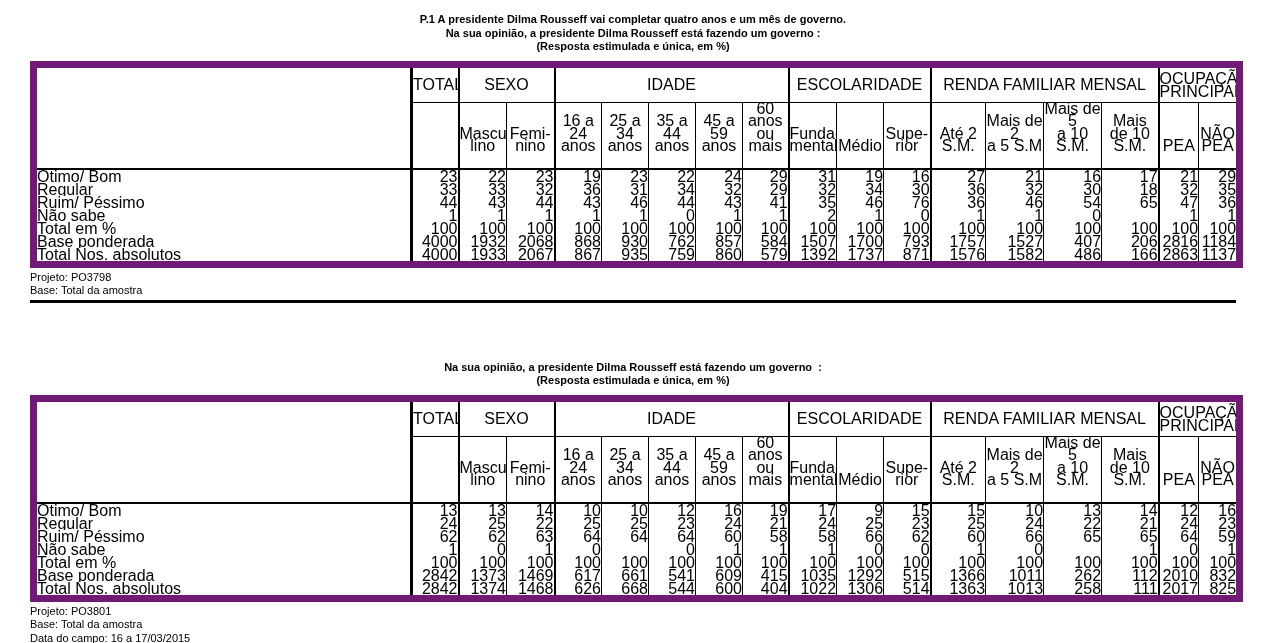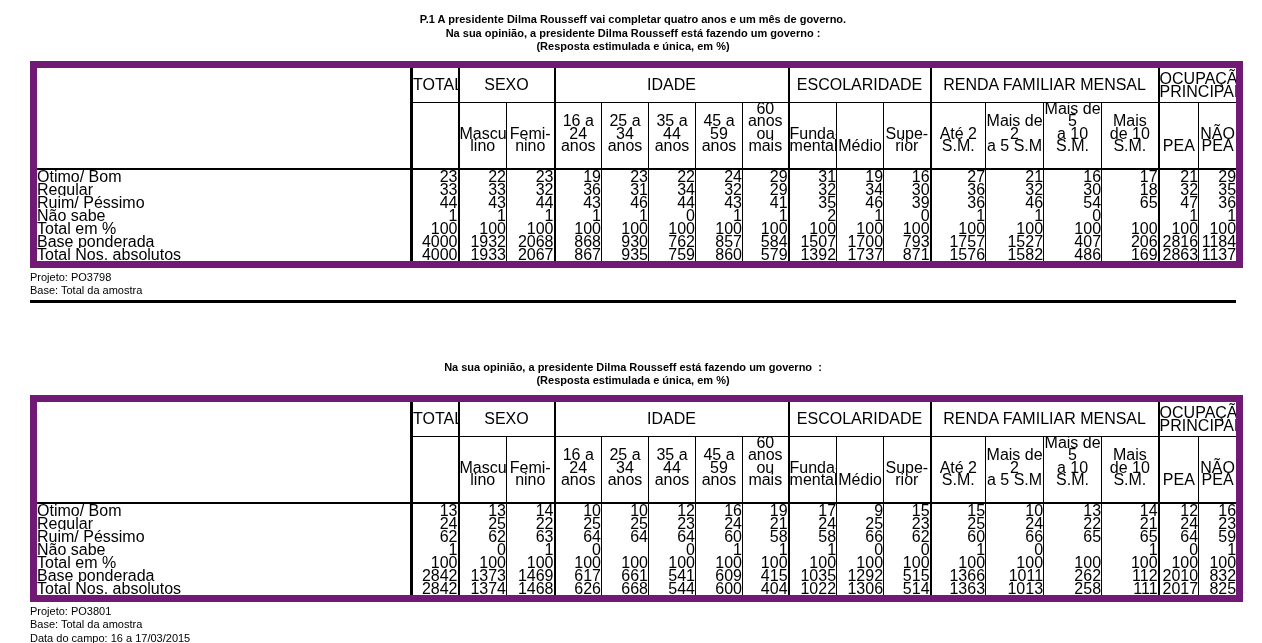--- a/index.html
+++ b/index.html
@@ -157,21 +157,21 @@
               <td class="v blk">44</td>
               <td class="v blk">43</td>
               <td class="v bl">44</td>
               <td class="v blk">43</td>
               <td class="v bl">46</td>
               <td class="v bl">44</td>
               <td class="v bl">43</td>
               <td class="v bl">41</td>
               <td class="v blk">35</td>
               <td class="v bl">46</td>
-              <td class="v bl">39</td>
+              <td class="v bl">76</td>
               <td class="v blk">36</td>
               <td class="v bl">46</td>
               <td class="v bl">54</td>
               <td class="v bl">65</td>
               <td class="v blk">47</td>
               <td class="v bl">36</td>
             </tr>
             <tr>
               <td class="lbl">Não sabe</td>
               <td class="v blk">1</td>
@@ -241,21 +241,21 @@
               <td class="v bl">935</td>
               <td class="v bl">759</td>
               <td class="v bl">860</td>
               <td class="v bl">579</td>
               <td class="v blk">1392</td>
               <td class="v bl">1737</td>
               <td class="v bl">871</td>
               <td class="v blk">1576</td>
               <td class="v bl">1582</td>
               <td class="v bl">486</td>
-              <td class="v bl">169</td>
+              <td class="v bl">166</td>
               <td class="v blk">2863</td>
               <td class="v bl">1137</td>
             </tr>
           </tbody>
         </table>
       </div>
     <div class="tfoot">
         <div>Projeto: PO3798</div>
         <div>Base: Total da amostra</div>
       </div>

